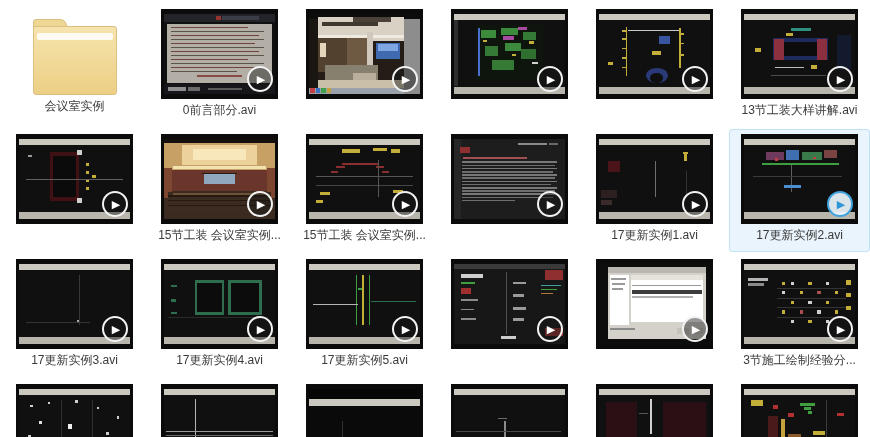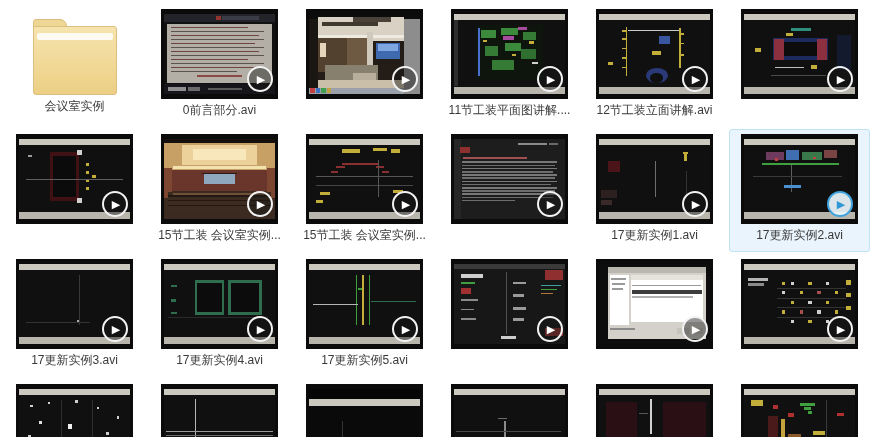--- a/index.html
+++ b/index.html
@@ -137,21 +137,20 @@
           <div class="block" style="left: 44%; top: 28%; width: 10%; height: 4%; background: rgb(168, 74, 160);"></div>
           <div class="block" style="left: 58%; top: 16%; width: 8%; height: 4%; background: rgb(168, 74, 160);"></div>
           <div class="block" style="left: 26%; top: 32%; width: 4%; height: 3%; background: rgb(196, 174, 58);"></div>
           <div class="block" style="left: 52%; top: 50%; width: 4%; height: 3%; background: rgb(196, 174, 58);"></div>
           <div class="block" style="left: 68%; top: 34%; width: 4%; height: 3%; background: rgb(196, 174, 58);"></div>
           <div class="block" style="left: 22%; top: 18%; width: 1.5%; height: 60%; background: rgb(74, 111, 208);"></div>
           <div class="block" style="left: 70%; top: 60%; width: 6%; height: 3%; background: rgb(207, 207, 207);"></div>
         </div>
         <div class="play">▶</div>
       </div>
-      <div class="label">11节工装平面图讲解....</div>
     </div>
     <div class="tile">
       <div class="thumb">
         <div class="screen" style="background: rgb(16, 16, 16);">
           <div class="block" style="left: 0%; top: 0%; width: 100%; height: 8%; background: rgb(203, 200, 191);"></div>
           <div class="block" style="left: 0%; top: 91%; width: 100%; height: 9%; background: rgb(184, 181, 172);"></div>
           <div class="block" style="left: 24%; top: 16%; width: 1.5%; height: 62%; background: rgb(196, 174, 58);"></div>
           <div class="block" style="left: 21%; top: 20%; width: 3%; height: 2%; background: rgb(196, 174, 58);"></div>
           <div class="block" style="left: 21%; top: 30%; width: 3%; height: 2%; background: rgb(196, 174, 58);"></div>
           <div class="block" style="left: 21%; top: 42%; width: 3%; height: 2%; background: rgb(196, 174, 58);"></div>
@@ -163,41 +162,41 @@
           <div class="block" style="left: 74%; top: 50%; width: 3%; height: 2%; background: rgb(196, 174, 58);"></div>
           <div class="block" style="left: 26%; top: 20%; width: 46%; height: 1.5%; background: rgb(201, 201, 201);"></div>
           <div class="block" style="left: 54%; top: 28%; width: 10%; height: 9%; background: rgb(58, 85, 160);"></div>
           <div class="block" style="left: 48%; top: 46%; width: 8%; height: 5%; background: rgb(196, 174, 58);"></div>
           <div class="block" style="left: 42%; top: 68%; width: 20%; height: 18%; background: rgb(42, 58, 120); border-radius: 50%;"></div>
           <div class="block" style="left: 46%; top: 74%; width: 12%; height: 12%; background: rgb(15, 15, 15); border-radius: 50%;"></div>
           <div class="block" style="left: 8%; top: 60%; width: 5%; height: 4%; background: rgb(196, 174, 58);"></div>
         </div>
         <div class="play">▶</div>
       </div>
-      <div class="label">12节工装立面讲解.avi</div>
     </div>
     <div class="tile">
       <div class="thumb">
         <div class="screen" style="background: rgb(16, 16, 16);">
           <div class="block" style="left: 0%; top: 0%; width: 100%; height: 8%; background: rgb(203, 200, 191);"></div>
           <div class="block" style="left: 0%; top: 91%; width: 100%; height: 9%; background: rgb(184, 181, 172);"></div>
           <div class="block" style="left: 42%; top: 18%; width: 18%; height: 3%; background: rgb(47, 143, 127);"></div>
           <div class="block" style="left: 38%; top: 24%; width: 6%; height: 3%; background: rgb(196, 174, 58);"></div>
           <div class="block" style="left: 26%; top: 30%; width: 50%; height: 28%; background: rgb(28, 42, 94);"></div>
           <div class="block" style="left: 30%; top: 35%; width: 42%; height: 18%; background: rgb(12, 12, 12);"></div>
           <div class="block" style="left: 27%; top: 31%; width: 9%; height: 26%; background: rgb(140, 48, 64);"></div>
           <div class="block" style="left: 66%; top: 31%; width: 9%; height: 26%; background: rgb(140, 48, 64);"></div>
           <div class="block" style="left: 84%; top: 26%; width: 12%; height: 44%; background: rgb(19, 26, 46);"></div>
           <div class="block" style="left: 10%; top: 42%; width: 5%; height: 5%; background: rgb(196, 174, 58);"></div>
           <div class="block" style="left: 28%; top: 66%; width: 26%; height: 2%; background: rgb(189, 189, 189);"></div>
           <div class="block" style="left: 60%; top: 64%; width: 6%; height: 5%; background: rgb(196, 174, 58);"></div>
           <div class="block" style="left: 24%; top: 76%; width: 50%; height: 2%; background: rgb(74, 74, 74);"></div>
         </div>
         <div class="play">▶</div>
       </div>
+      <div class="label">13节工装大样讲解.avi</div>
     </div>
     <div class="tile">
       <div class="thumb">
         <div class="screen" style="background: rgb(16, 16, 16);">
           <div class="block" style="left: 0%; top: 0%; width: 100%; height: 8%; background: rgb(203, 200, 191);"></div>
           <div class="block" style="left: 0%; top: 91%; width: 100%; height: 9%; background: rgb(184, 181, 172);"></div>
           <div class="block" style="left: 28%; top: 16%; width: 26%; height: 62%; background: rgb(63, 17, 21);"></div>
           <div class="block" style="left: 31%; top: 21%; width: 20%; height: 52%; background: rgb(11, 11, 11);"></div>
           <div class="block" style="left: 52%; top: 14%; width: 5%; height: 6%; background: rgb(208, 208, 208);"></div>
           <div class="block" style="left: 52%; top: 74%; width: 5%; height: 6%; background: rgb(208, 208, 208);"></div>
@@ -442,20 +441,21 @@
           <div class="block" style="left: 82%; top: 58%; width: 3%; height: 4%; background: rgb(196, 174, 58);"></div>
           <div class="block" style="left: 42%; top: 70%; width: 3%; height: 4%; background: rgb(207, 207, 207);"></div>
           <div class="block" style="left: 58%; top: 70%; width: 3%; height: 4%; background: rgb(196, 174, 58);"></div>
           <div class="block" style="left: 74%; top: 70%; width: 3%; height: 4%; background: rgb(207, 207, 207);"></div>
           <div class="block" style="left: 92%; top: 20%; width: 4%; height: 6%; background: rgb(196, 174, 58);"></div>
           <div class="block" style="left: 92%; top: 36%; width: 4%; height: 5%; background: rgb(196, 174, 58);"></div>
           <div class="block" style="left: 92%; top: 52%; width: 4%; height: 5%; background: rgb(196, 174, 58);"></div>
         </div>
         <div class="play">▶</div>
       </div>
+      <div class="label">3节施工绘制经验分...</div>
     </div>
     <div class="tile">
       <div class="thumb">
         <div class="screen" style="background: rgb(16, 16, 16);">
           <div class="block" style="left: 0%; top: 0%; width: 100%; height: 8%; background: rgb(203, 200, 191);"></div>
           <div class="block" style="left: 38%; top: 14%; width: 1%; height: 70%; background: rgb(46, 46, 46);"></div>
           <div class="block" style="left: 66%; top: 14%; width: 1%; height: 70%; background: rgb(46, 46, 46);"></div>
           <div class="block" style="left: 10%; top: 20%; width: 3%; height: 3%; background: rgb(207, 207, 207);"></div>
           <div class="block" style="left: 26%; top: 16%; width: 2%; height: 3%; background: rgb(207, 207, 207);"></div>
           <div class="block" style="left: 50%; top: 14%; width: 3%; height: 3%; background: rgb(207, 207, 207);"></div>

